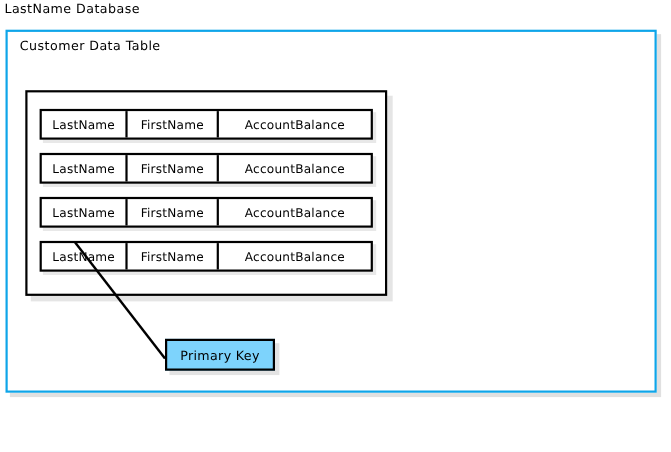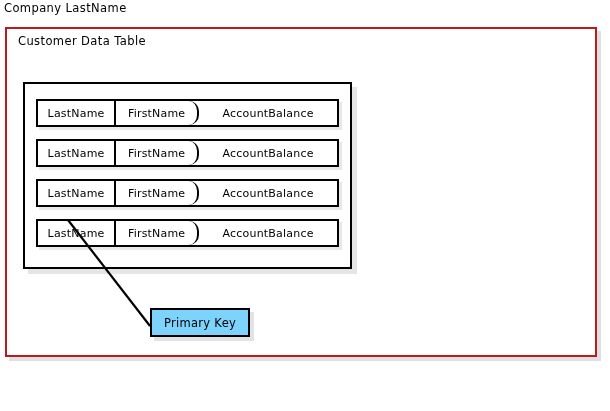--- a/index.html
+++ b/index.html
@@ -36,21 +36,21 @@
   }
 
   
   .outer-box {
     position: absolute;
     left: 5px;
     top: 27px;
     width: 592px;
     height: 330px;
     background: #ffffff;
-    border: 2px solid #b91c1c;
+    border: 2px solid #0ea5e9;
     box-sizing: border-box;
     box-shadow: 4px 4px 0 0 rgba(0,0,0,0.12);
   }
 
   .outer-label {
     position: absolute;
     left: 11px;
     top: 4px;
     font-size: 11.5px;
     letter-spacing: 0.4px;
@@ -95,21 +95,21 @@
     align-items: center;
     justify-content: center;
     font-size: 11px;
     letter-spacing: 0.2px;
     color: #000;
     box-sizing: border-box;
     white-space: nowrap;
     overflow: hidden;
   }
   .cell-0 { width: 81px; border-right: 2px solid #000; }
-  .cell-1 { width: 86px; border-right: 2px solid #000; border-radius: 10px; }
+  .cell-1 { width: 86px; border-right: 2px solid #000; }
   .cell-2 { width: 143px; }
 
   
   .callout-box {
     position: absolute;
     left: 150px;
     top: 308px;
     width: 100px;
     height: 29px;
     background: #7dd3fc;
@@ -133,21 +133,21 @@
     width: 610px;
     height: 411px;
     pointer-events: none;
   }
 </style>
 </head>
 <body>
 
 <div id="canvas">
 
-  <div class="db-title">Company LastName</div>
+  <div class="db-title">LastName Database</div>
 
   <div class="outer-box">
 
     <div class="outer-label">Customer Data Table</div>
 
     <div class="table-box">
 
       <div class="row row-0">
         <div class="cell cell-0">LastName</div>
         <div class="cell cell-1">FirstName</div>

